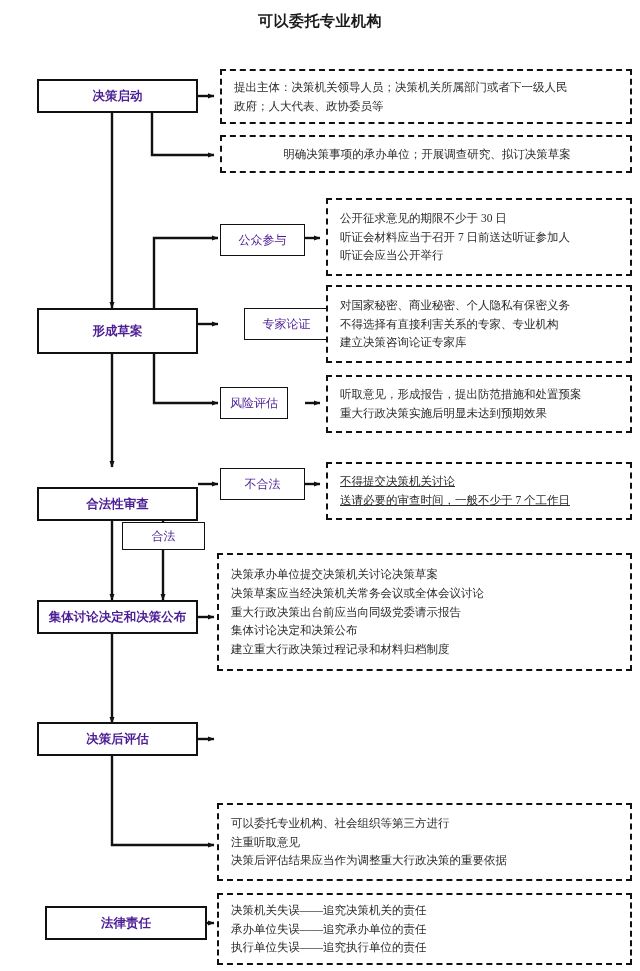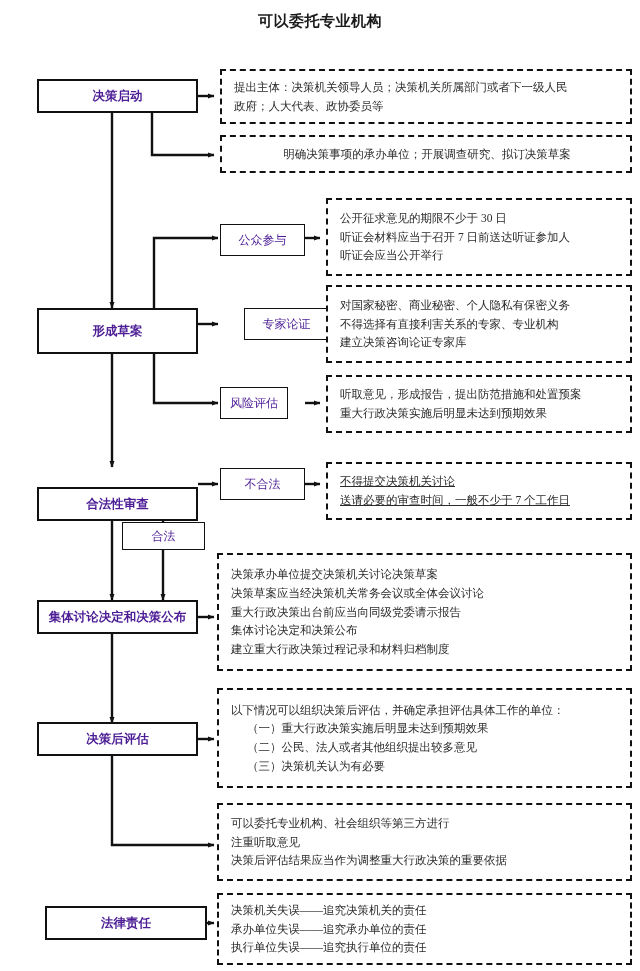--- a/index.html
+++ b/index.html
@@ -217,26 +217,20 @@
   </div>
 
   <div class="dashbox" style="left:217px; top:553px; width:415px; height:118px;">
     <div class="ln">决策承办单位提交决策机关讨论决策草案</div>
     <div class="ln">决策草案应当经决策机关常务会议或全体会议讨论</div>
     <div class="ln">重大行政决策出台前应当向同级党委请示报告</div>
     <div class="ln">集体讨论决定和决策公布</div>
     <div class="ln">建立重大行政决策过程记录和材料归档制度</div>
   </div>
 
-  <div class="dashbox" style="left:217px; top:688px; width:415px; height:100px;">
-    <div class="ln">以下情况可以组织决策后评估，并确定承担评估具体工作的单位：</div>
-    <div class="ln indent">（一）重大行政决策实施后明显未达到预期效果</div>
-    <div class="ln indent">（二）公民、法人或者其他组织提出较多意见</div>
-    <div class="ln indent">（三）决策机关认为有必要</div>
-  </div>
 
   <div class="dashbox" style="left:217px; top:803px; width:415px; height:78px;">
     <div class="ln">可以委托专业机构、社会组织等第三方进行</div>
     <div class="ln">注重听取意见</div>
     <div class="ln">决策后评估结果应当作为调整重大行政决策的重要依据</div>
   </div>
 
   <div class="dashbox" style="left:217px; top:893px; width:415px; height:72px;">
     <div class="ln">决策机关失误——追究决策机关的责任</div>
     <div class="ln">承办单位失误——追究承办单位的责任</div>

